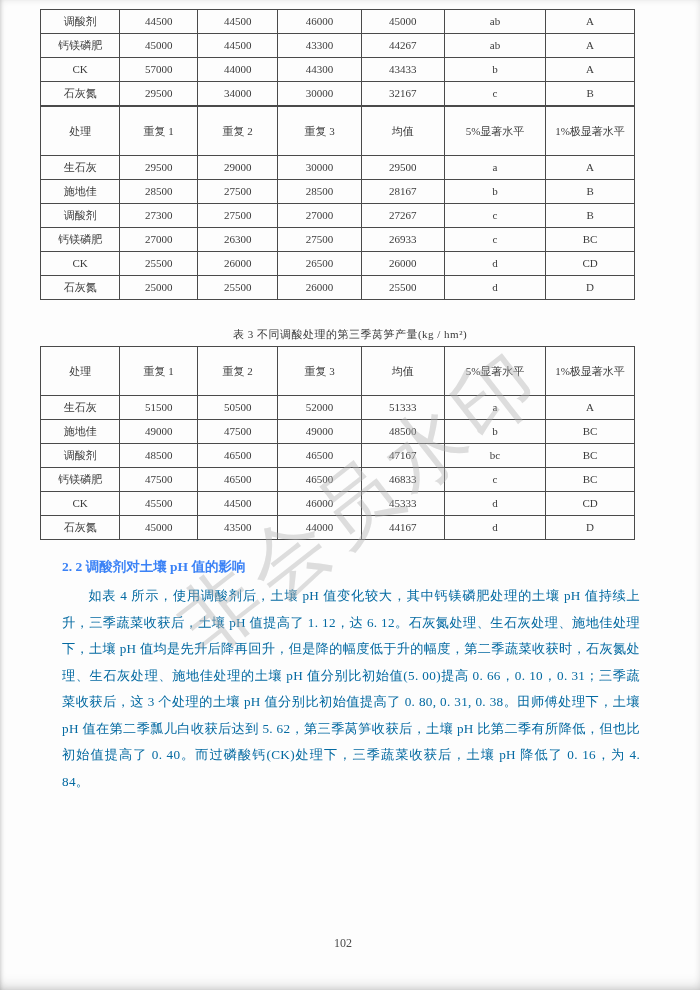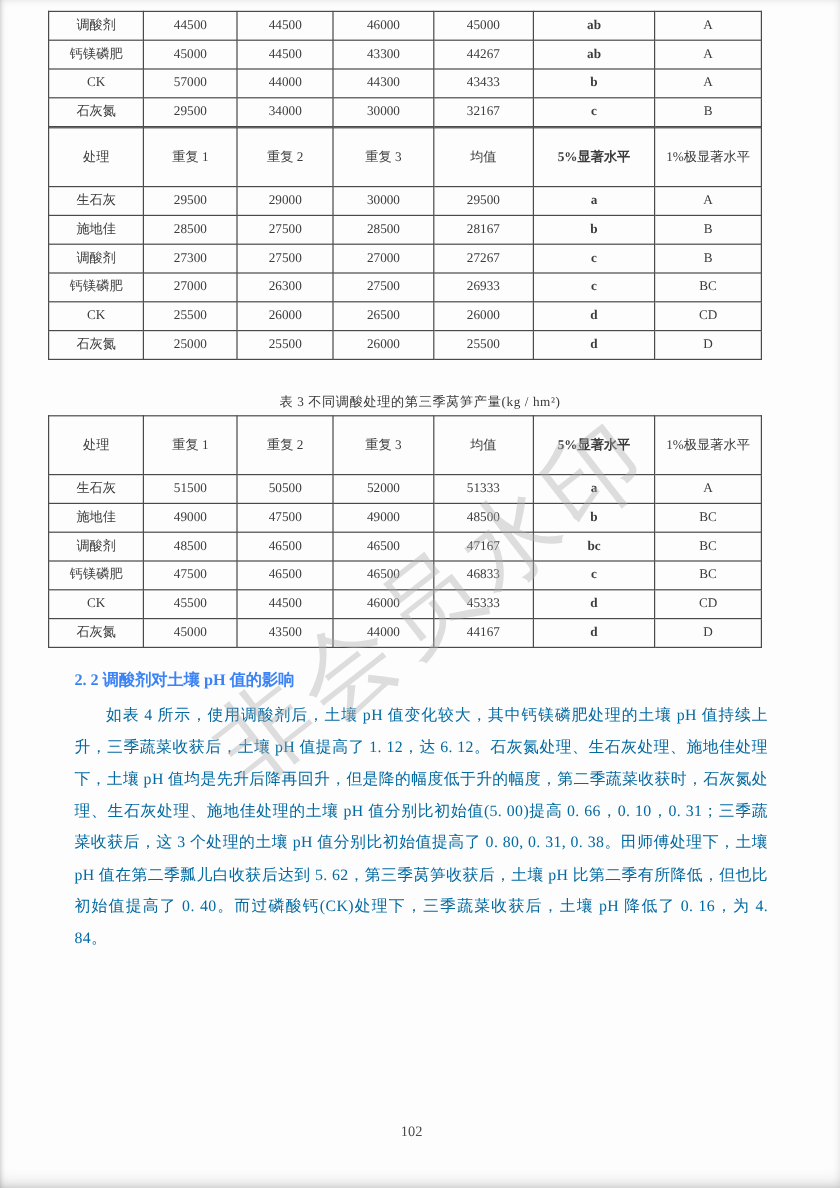--- a/index.html
+++ b/index.html
@@ -41,21 +41,21 @@
     height:23px;
     line-height:1.35;
     overflow:hidden;
   }
   .t th{height:48px;}
   .t th:nth-child(1),.t td:nth-child(1){width:13.3%;}
   .t th:nth-child(2),.t td:nth-child(2){width:13.0%;}
   .t th:nth-child(3),.t td:nth-child(3){width:13.5%;}
   .t th:nth-child(4),.t td:nth-child(4){width:14.0%;}
   .t th:nth-child(5),.t td:nth-child(5){width:14.0%;}
-  .t th:nth-child(6),.t td:nth-child(6){width:17.2%;font-weight:bold;}
+  .t th:nth-child(6),.t td:nth-child(6){width:17.2%;}
   .t th:nth-child(7),.t td:nth-child(7){width:15.0%;}
   .t1{margin-top:9px;}
   .caption{
     text-align:center;
     font-size:11px;
     color:#383838;
     letter-spacing:0.5px;
   }
   .caption-2{margin-top:24px;margin-bottom:9px;}
   .caption-3{margin-top:27px;margin-bottom:4px;}

